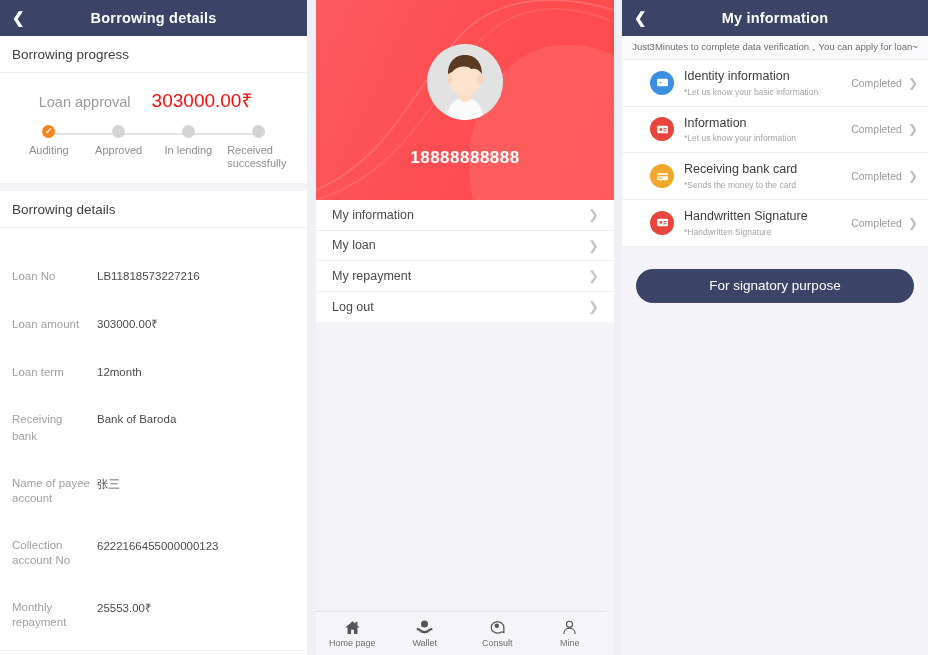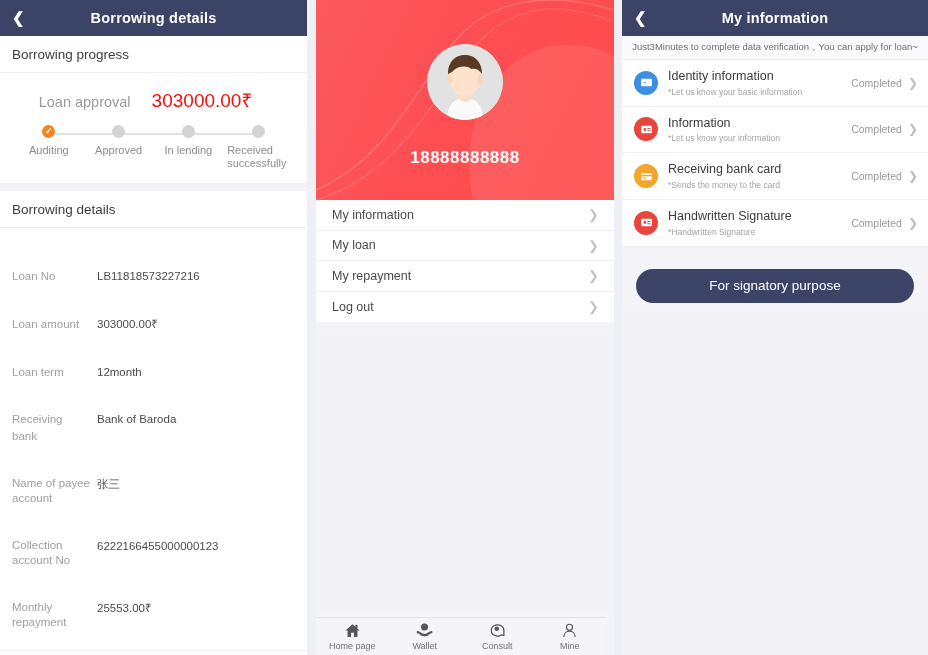--- a/index.html
+++ b/index.html
@@ -113,37 +113,37 @@
   .menu-item {
     height: 30.5px; display: flex; align-items: center;
     padding: 0 15px 0 16px; font-size: 12.5px; color: #4a4a4a;
     border-bottom: 1px solid #f0f0f4; cursor: pointer; position: relative;
   }
   .menu-item:last-child { border-bottom: none; }
   .chev { margin-left: auto; color: #c4c4c8; font-size: 13px; }
   .panel2-rest { position: absolute; top: 330px; bottom: 42px; left: 0; right: 0; background: #f2f2f7; }
 
   .tabbar {
-    position: absolute; bottom: 0; left: 0; right: 8px; height: 38px;
+    position: absolute; bottom: 0; left: 0; right: 8px; height: 44px;
     background: #f5f5f9; border-top: 1px solid #e4e4ea;
     display: flex; align-items: center;
   }
   .tab { flex: 1; display: flex; flex-direction: column; align-items: center; gap: 2px; cursor: pointer; }
   .tab-label { font-size: 9px; color: #6d6d72; }
   .tab svg { display: block; }
 
   
   .notice {
     background: #fafafc; font-size: 9.5px; color: #6e6e73;
     padding: 5px 8px 5px 8px; text-align: center; border-bottom: 1px solid #ececf0;
     white-space: nowrap;
   }
   .info-list { background: #fff; }
   .info-item {
-    display: flex; align-items: center; padding: 9px 10px 9px 12px;
+    display: flex; align-items: center; padding: 9px 10px 9px 28px;
     border-bottom: 1px solid #f0f0f4; cursor: pointer;
   }
   .info-icon {
     width: 24px; height: 24px; border-radius: 50%; flex: 0 0 24px;
     display: flex; align-items: center; justify-content: center; margin-right: 10px;
   }
   .info-texts { flex: 1; min-width: 0; }
   .info-title { font-size: 12.5px; color: #3c3c3c; line-height: 1.25; }
   .info-sub { font-size: 8.5px; color: #a3a3a8; margin-top: 2px; }
   .info-status { font-size: 10.5px; color: #9a9a9f; margin-right: 6px; }

